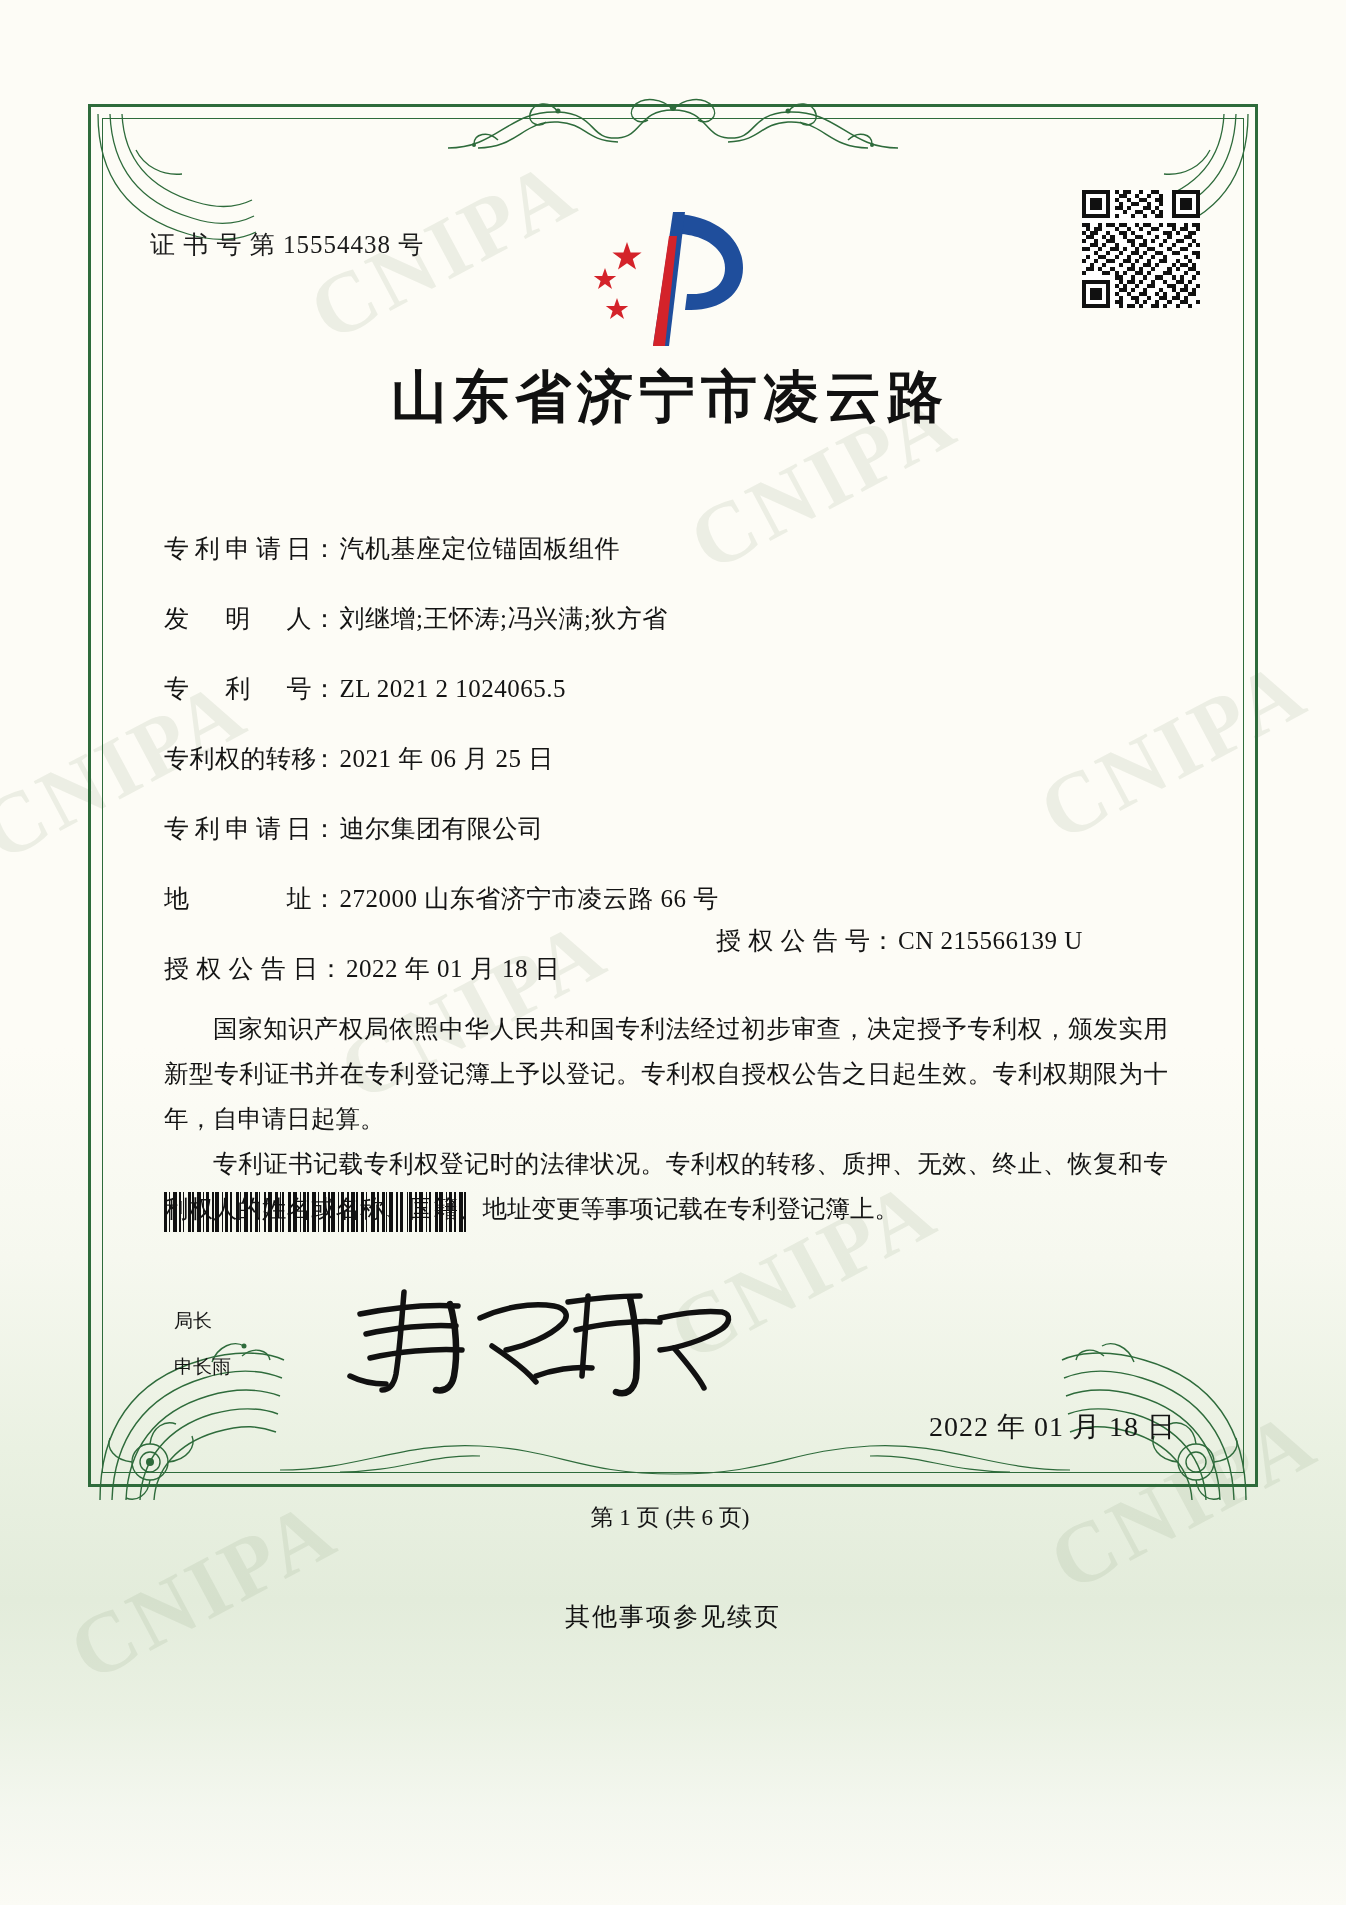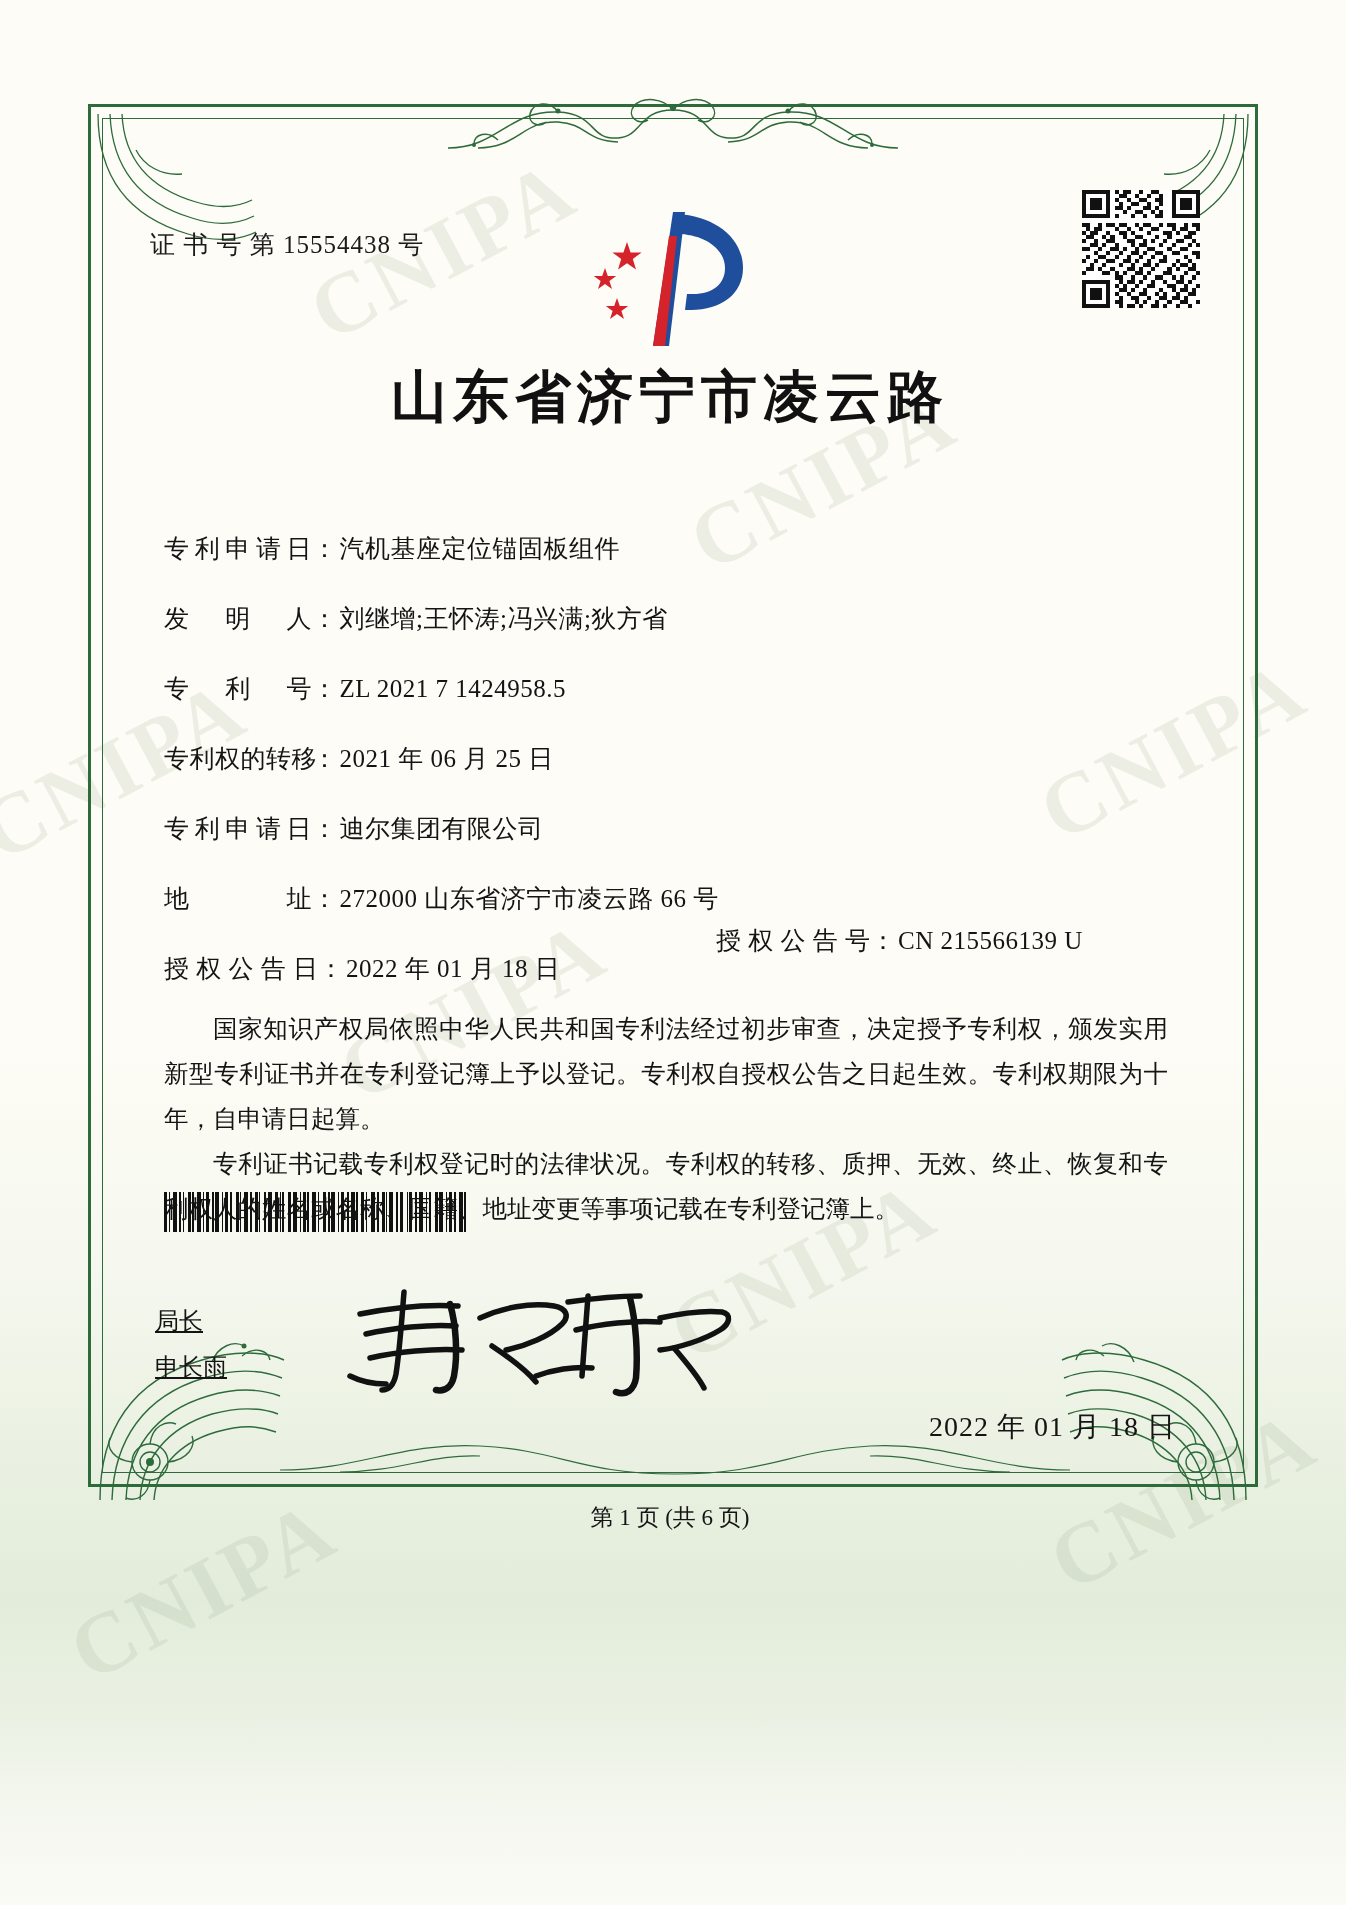--- a/index.html
+++ b/index.html
@@ -158,26 +158,25 @@
     align-items: stretch;
   }
   #barcode i {
     display: block;
     background: #111;
   }
 
   
   #sig-label {
     position: absolute;
-    left: 5px;
+    left: 24px;
     top: 1148px;
-    font-size: 24px;
+    font-size: 19px;
     line-height: 46px;
     color: #141414;
-    text-decoration: underline;
   }
   #sig-img {
     position: absolute;
     left: 180px;
     top: 1130px;
     width: 420px;
     height: 120px;
   }
   #sig-date {
     position: absolute;
@@ -553,21 +552,21 @@
 
     <div class="field" style="top:382px;">
       <span class="flabel w8">专利申请日</span><span>：</span><span class="fval">汽机基座定位锚固板组件</span>
     </div>
 
     <div class="field" style="top:452px;">
       <span class="flabel w8">发明人</span><span>：</span><span class="fval">刘继增;王怀涛;冯兴满;狄方省</span>
     </div>
 
     <div class="field" style="top:522px;">
-      <span class="flabel w8">专利号</span><span>：</span><span class="fval">ZL 2021 7 1424958.5</span>
+      <span class="flabel w8">专利号</span><span>：</span><span class="fval">ZL 2021 2 1024065.5</span>
     </div>
 
     <div class="field" style="top:592px;">
       <span class="flabel w8">专利权的转移</span><span>：</span><span class="fval">2021 年 06 月 25 日</span>
     </div>
 
     <div class="field" style="top:662px;">
       <span class="flabel w8">专利申请日</span><span>：</span><span class="fval">迪尔集团有限公司</span>
     </div>
 
@@ -737,14 +736,15 @@
         <path d="M344 68 C 356 82, 368 96, 374 108"></path>
         <path d="M206 96 C 222 90, 244 86, 262 88"></path>
       </g>
     </svg>
 
     <div id="sig-date">2022 年 01 月 18 日</div>
 
     <div id="page-num">第 1 页 (共 6 页)</div>
   </div>
 
+  <div id="footer-note">其他事项参见续页</div>
 
 </div>
 
 </body></html>

